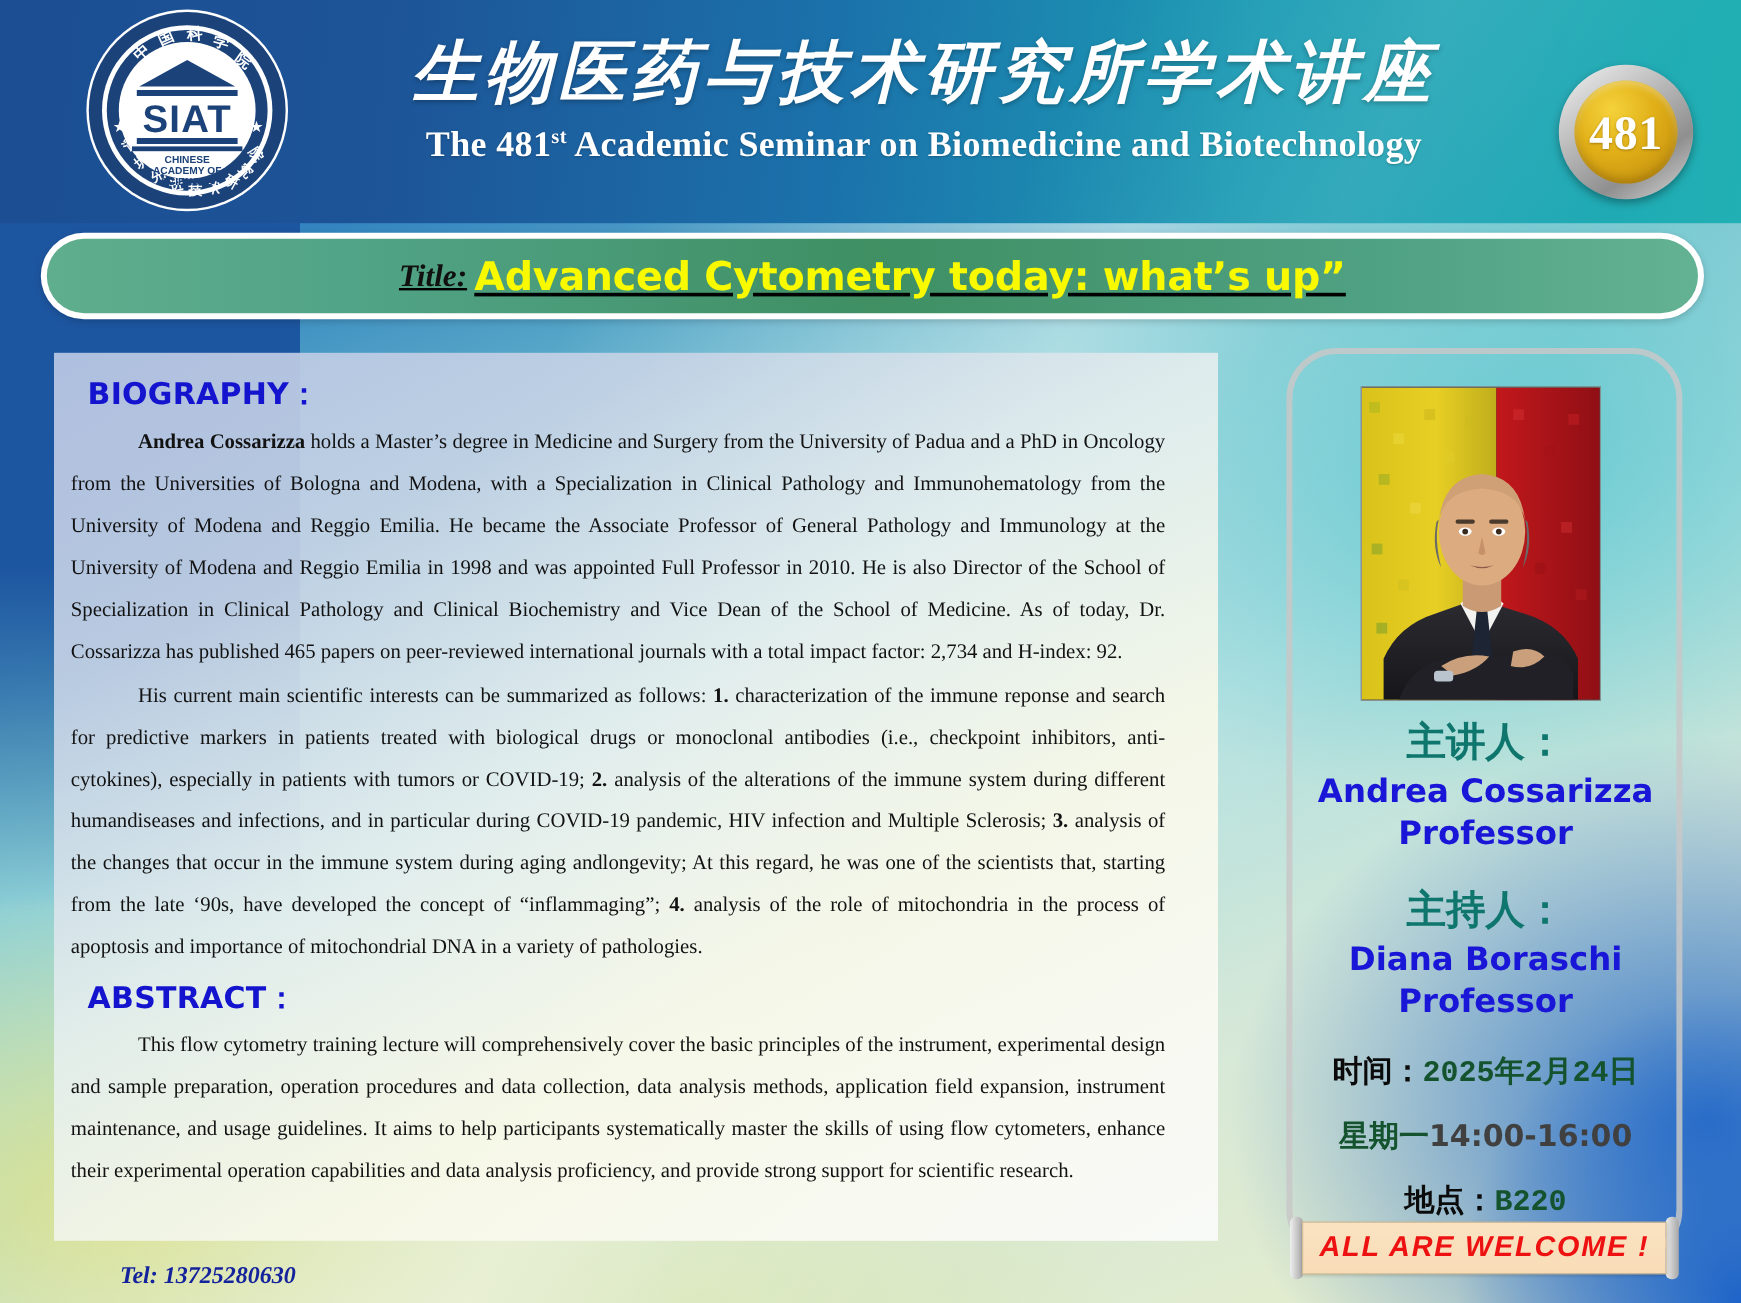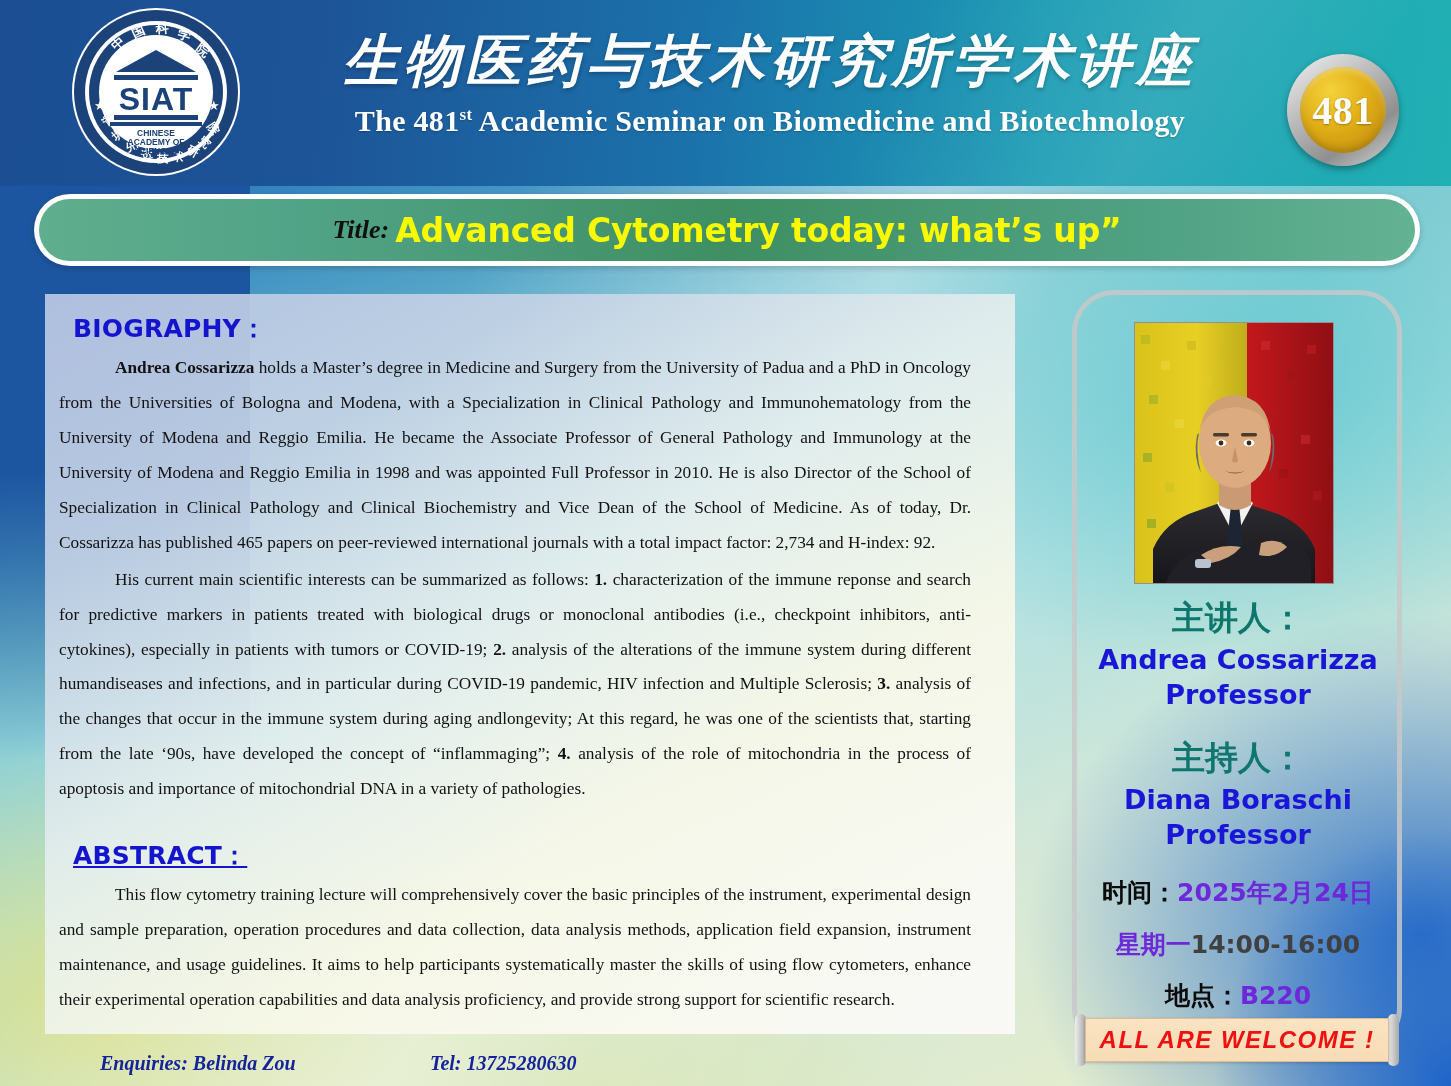--- a/index.html
+++ b/index.html
@@ -105,21 +105,21 @@
     letter-spacing: 0.3px;
     margin-top: 8px;
     white-space: nowrap;
     text-shadow: 0 1px 2px rgba(0,0,0,0.25);
   }
   .title-en sup { font-size: 17px; vertical-align: super; }
 
   
   .medallion {
     position: absolute;
-    right: 52px; top: 54px;
+    right: 40px; top: 54px;
     width: 112px; height: 112px;
     border-radius: 50%;
     background: linear-gradient(145deg, #f3f3f3 0%, #b9b9b9 40%, #8f8f8f 70%, #d9d9d9 100%);
     display: flex; align-items: center; justify-content: center;
     box-shadow: 0 3px 7px rgba(0,0,0,0.35);
   }
   .medallion-inner {
     width: 86px; height: 86px;
     border-radius: 50%;
     background: radial-gradient(circle at 36% 28%, #f5d23a 0%, #e0ae17 45%, #b9870c 100%);
@@ -143,20 +143,21 @@
     background: #ffffff;
     padding: 5px;
     box-shadow: 0 2px 6px rgba(0,0,0,0.18);
   }
   .title-banner {
     width: 100%; height: 100%;
     border-radius: 32px;
     background: linear-gradient(90deg, #5fae8d 0%, #52a488 18%, #3f8f63 50%, #4fa183 80%, #63b293 100%);
     display: flex; align-items: center; justify-content: center;
     padding: 0 30px;
+    text-decoration: underline;
   }
   .title-label {
     font-family: "Liberation Serif", serif;
     font-size: 26px;
     font-weight: 700;
     font-style: italic;
     color: #101010;
     margin-right: 6px;
     white-space: nowrap;
   }
@@ -195,21 +196,21 @@
   .body-text {
     font-family: "Liberation Serif", serif;
     font-size: 17.3px;
     color: #121212;
     line-height: 2.02;
     text-align: justify;
     text-indent: 56px;
     margin: 0 0 2px 0;
   }
   .body-text b { font-weight: 700; }
-  .abstract-heading { margin-top: 32px; text-decoration: underline; }
+  .abstract-heading { margin-top: 8px; }
 
   
   .sidebar-frame {
     position: absolute;
     left: 1072px; top: 290px;
     width: 330px; height: 760px;
     border: 5px solid rgba(200,200,200,0.85);
     border-radius: 42px;
     background: transparent;
   }
@@ -246,21 +247,21 @@
   .gap-block { height: 22px; }
 
   .dt-row {
     font-family: "DejaVu Sans", sans-serif;
     font-size: 25px;
     font-weight: 700;
     line-height: 1.5;
     white-space: nowrap;
   }
   .dt-row .k { color: #0b0b0b; }
-  .dt-row .v-blue { color: #6d28d9; }
+  .dt-row .v-blue { color: #14532d; font-family: Liberation Mono, monospace; }
   .dt-row .v-red { color: #404040; }
   .dt-spacer { height: 14px; }
 
   
   .welcome-wrap {
     position: absolute;
     left: 1082px; top: 1016px;
     width: 310px; height: 48px;
   }
   .welcome-rod-l, .welcome-rod-r {
@@ -494,17 +495,16 @@
 
   <div class="welcome-wrap">
     <div class="welcome-rod-l"></div>
     <div class="welcome-rod-r"></div>
     <div class="welcome-box">
       <span class="welcome-text">ALL  ARE  WELCOME !</span>
     </div>
   </div>
 
   <div class="footer">
-    <span class="f1">Enquiries: Belinda Zou</span>
     <span class="f2">Tel: 13725280630</span>
   </div>
 
 </div>
 
 </body></html>

